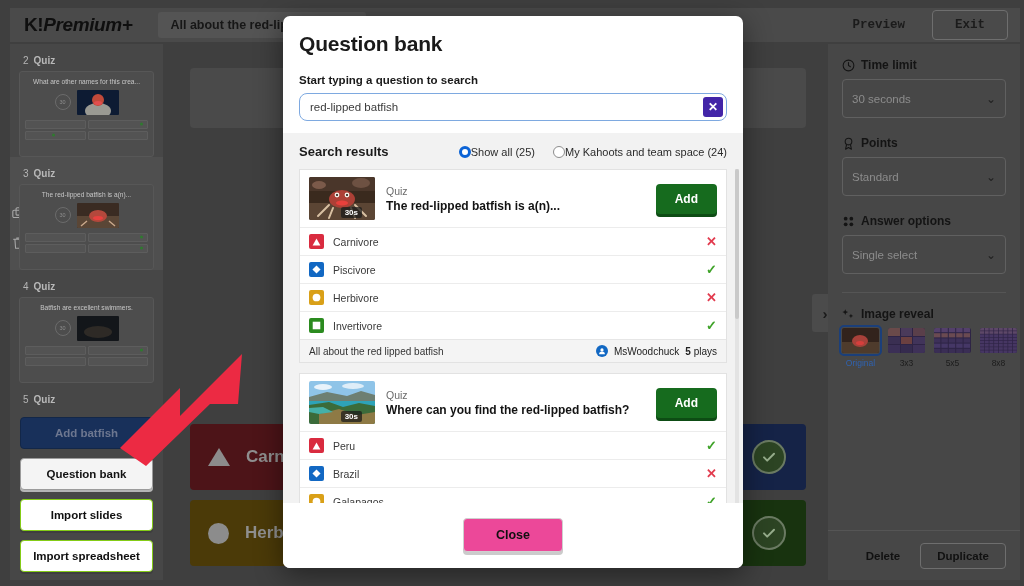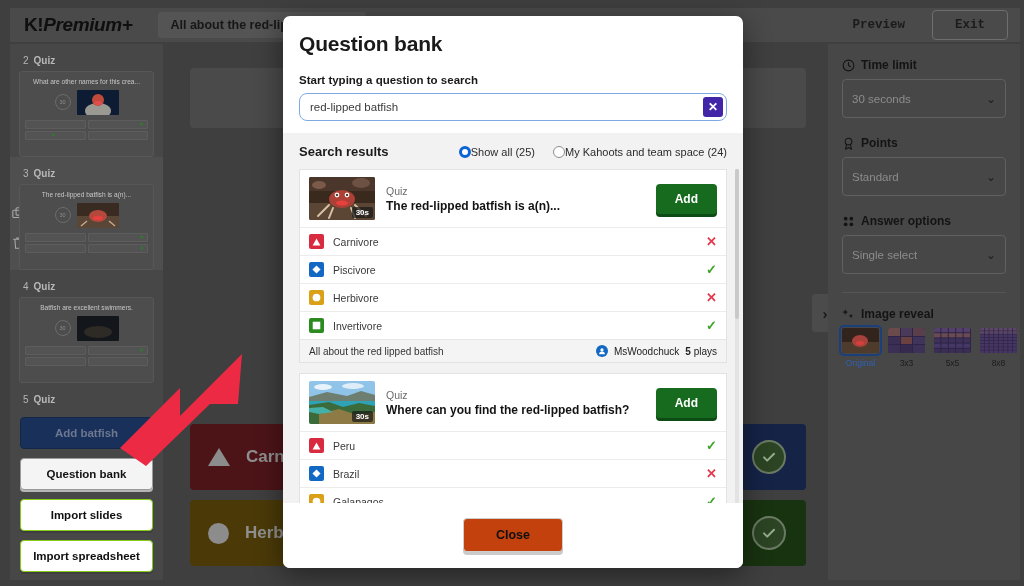--- a/index.html
+++ b/index.html
@@ -182,21 +182,21 @@
     flex: 1; overflow: hidden; background: #f2f2f2;
     padding: 0 16px; position: relative;
   }
   .scroll-track { position: absolute; right: 4px; top: 0; bottom: 0; width: 4px; background: #e3e3e3; }
   .scroll-thumb { position: absolute; right: 4px; top: 0; width: 4px; height: 150px; background: #c9c9c9; border-radius: 2px; }
 
   .result-card { background: #fff; border: 1px solid #e2e2e2; margin-bottom: 10px; }
   .rc-head { display: flex; align-items: center; padding: 7px 9px; gap: 11px; }
   .rc-thumb { width: 66px; height: 43px; border-radius: 2px; position: relative; flex: none; overflow: hidden; }
   .rc-badge {
-    position: absolute; right: 2px; bottom: 2px;
+    position: absolute; right: 13px; bottom: 2px;
     background: rgba(25,25,25,.72); color: #fff; font-size: 8px; font-weight: 700;
     padding: 1px 4px; border-radius: 2px;
   }
   .rc-meta { flex: 1; min-width: 0; }
   .rc-kind { font-size: 10.5px; color: #6b6b6b; }
   .rc-q { font-size: 12px; font-weight: 700; color: #131313; margin-top: 2px; }
   .add-btn {
     background: #166b1e; color: #fff; font-size: 12px; font-weight: 700;
     border: none; border-radius: 4px; padding: 8px 19px;
     box-shadow: 0 3px 0 #0d4c14; cursor: pointer; flex: none;
@@ -223,21 +223,21 @@
   .avatar-dot { width: 12px; height: 12px; border-radius: 50%; background: #1268c3; display:flex; align-items:center; justify-content:center; }
   .author { font-size: 10px; color: #222; }
   .plays { font-size: 10px; color: #222; }
   .plays b { font-weight: 700; }
 
   .modal-foot {
     background: #fff; padding: 14px 0 16px 0; text-align: center;
     border-top: 1px solid #fff;
   }
   .close-btn {
-    background: #c2410c; border: 1px solid #cfcfcf; border-radius: 4px;
+    background: #ec4899; border: 1px solid #cfcfcf; border-radius: 4px;
     box-shadow: 0 3px 0 #cbcbcb;
     font-size: 12.5px; font-weight: 700; color: #101010;
     padding: 9px 32px; cursor: pointer;
     font-family: "Liberation Sans", sans-serif;
   }
 </style>
 </head>
 <body>
 
 <div id="app">
@@ -563,20 +563,24 @@
                 <rect x="18.8" y="22.4" width="4" height="2.6"></rect>
                 <rect x="23.5" y="22.4" width="4" height="2.6"></rect>
                 <rect x="28.2" y="22.4" width="4" height="2.6"></rect>
                 <rect x="32.9" y="22.4" width="4" height="2.6"></rect>
             </g>
           </svg>
           <div class="reveal-cap">8x8</div>
         </div>
       </div>
 
+      <div class="rb-bottom">
+        <div class="del-btn">Delete</div>
+        <div class="dup-btn">Duplicate</div>
+      </div>
     </div>
 
     <svg class="arrow" viewBox="0 0 128 120">
       <path d="M118 2 L6 114 M6 114 L6 52 M6 114 L70 114" fill="none" stroke="#ec2a43" stroke-width="0"></path>
       <path d="M124 6 L62 68 L62 40 L2 100 L28 118 L92 56 L120 56 Z" fill="#ec2a43"></path>
     </svg>
   </div>
 
   <div class="modal">
 

